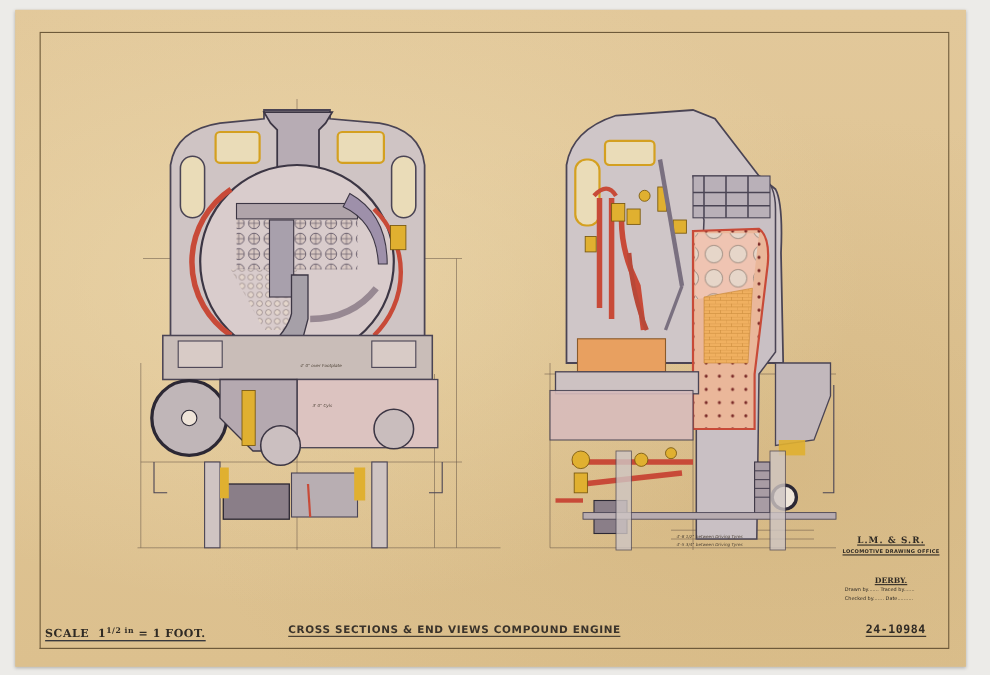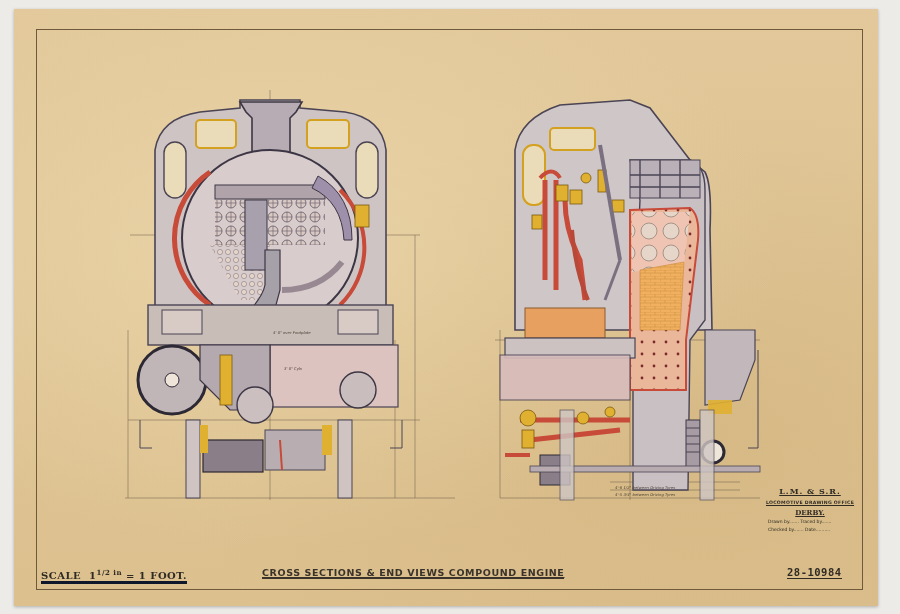--- a/index.html
+++ b/index.html
@@ -3,27 +3,27 @@
 <meta charset="utf-8">
 <style>
   html,body{margin:0;padding:0;}
   body{width:900px;height:614px;background:#ecebe8;position:relative;overflow:hidden;font-family:"DejaVu Sans",sans-serif;}
   .sheet{position:absolute;left:14px;top:9px;width:864px;height:597px;background:#dfc495;
     background-image:radial-gradient(ellipse at 30% 40%,rgba(240,222,180,.55),rgba(0,0,0,0) 60%),radial-gradient(ellipse at 80% 70%,rgba(200,168,110,.35),rgba(0,0,0,0) 55%),linear-gradient(180deg,#e2c89a,#dcc08e);
     box-shadow:0 1px 3px rgba(0,0,0,.25);}
   .frame{position:absolute;left:36px;top:29px;width:825px;height:559px;border:1px solid #6e5a3a;}
   .divider{position:absolute;left:36px;top:589px;width:826px;height:0;border-top:1px solid #6e5a3a;}
   svg.drawing{position:absolute;left:0;top:0;}
-  .scale{position:absolute;left:41px;top:567px;font-family:"DejaVu Serif",serif;font-weight:bold;font-size:10px;color:#2f2a24;letter-spacing:.5px;border-bottom:3px solid #0f172a;line-height:11px;}
+  .scale{position:absolute;left:41px;top:567px;font-family:"DejaVu Serif",serif;font-weight:bold;font-size:10px;color:#2f2a24;letter-spacing:.5px;border-bottom:1px solid #0f172a;line-height:11px;}
   .scale .frac{font-size:7px;vertical-align:super;}
-  .title{position:absolute;left:262px;top:567px;font-family:"DejaVu Sans",sans-serif;font-weight:bold;font-size:9.5px;color:#3a332b;letter-spacing:.6px;border-bottom:1px solid #3a332b;line-height:11px;white-space:nowrap;text-decoration:underline;}
+  .title{position:absolute;left:262px;top:567px;font-family:"DejaVu Sans",sans-serif;font-weight:bold;font-size:9.5px;color:#3a332b;letter-spacing:.6px;border-bottom:1px solid #3a332b;line-height:11px;white-space:nowrap;}
   .tb{position:absolute;left:760px;top:486px;width:100px;text-align:center;color:#2f2a24;}
   .tb .co{font-family:"DejaVu Serif",serif;font-size:8px;font-weight:bold;letter-spacing:1px;text-decoration:underline;}
   .tb .office{font-size:4.6px;font-weight:bold;letter-spacing:.3px;margin-top:4px;text-decoration:underline;}
-  .tb .place{font-family:"DejaVu Serif",serif;font-size:7px;font-weight:bold;margin-top:3px;text-decoration:underline;}
+  .tb .place{font-family:"DejaVu Serif",serif;font-size:7px;font-weight:bold;margin-top:18px;text-decoration:underline;}
   .tb .sig{font-size:4.5px;text-align:left;padding-left:8px;margin-top:2px;line-height:6px;white-space:nowrap;}
   .drawno{position:absolute;left:787px;top:566px;font-family:"DejaVu Sans Mono",monospace;font-weight:bold;font-size:10.5px;color:#2f2a24;border-bottom:1px solid #2f2a24;line-height:12px;letter-spacing:.5px;}
   .note{position:absolute;font-size:3.8px;color:#4a3f33;font-style:italic;white-space:nowrap;}
 </style>
 </head>
 <body>
 
 <div class="sheet"></div>
 <div class="frame"></div>
 <div class="divider"></div>
@@ -200,13 +200,13 @@
 <div class="title">CROSS SECTIONS &amp; END VIEWS COMPOUND ENGINE</div>
 
 <div class="tb">
   <div class="co">L.M. &amp; S.R.</div>
   <div class="office">LOCOMOTIVE DRAWING OFFICE</div>
   <div class="place">DERBY.</div>
   <div class="sig">Drawn by....... Traced by.......</div>
   <div class="sig">Checked by....... Date..........</div>
 </div>
 
-<div class="drawno">28-10984</div>
+<div class="drawno">24-10984</div>
 
 </body></html>

